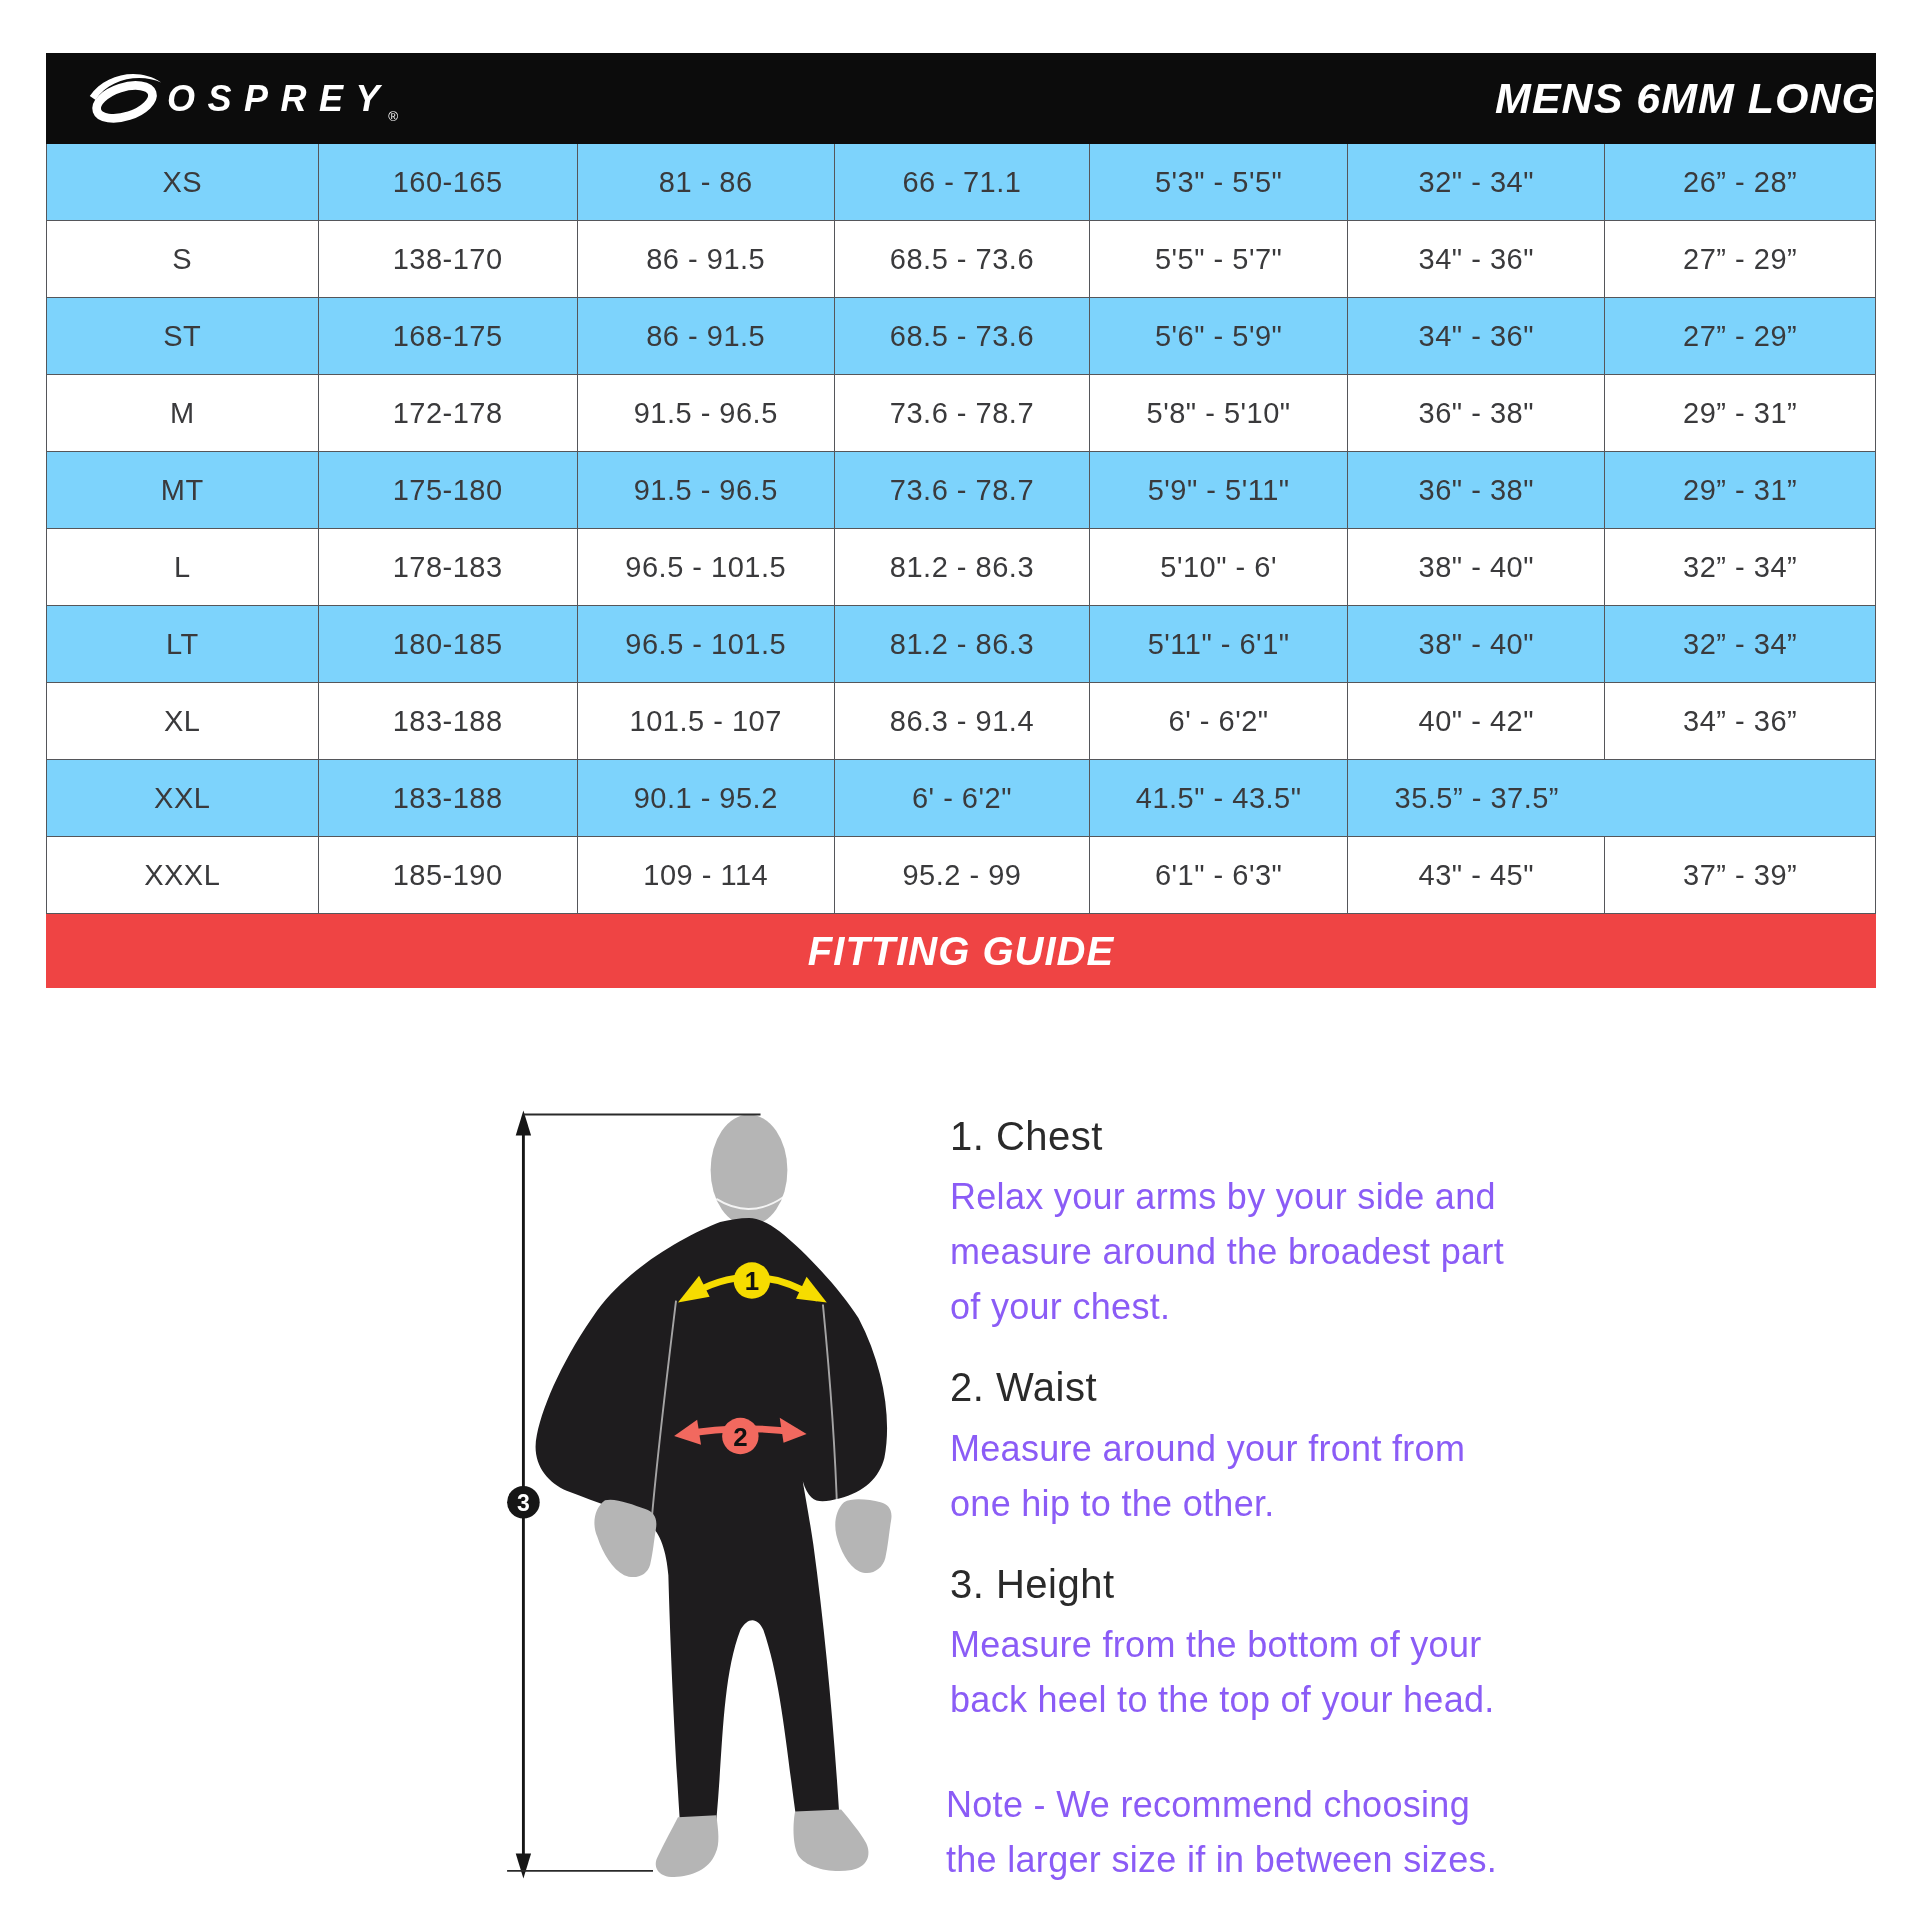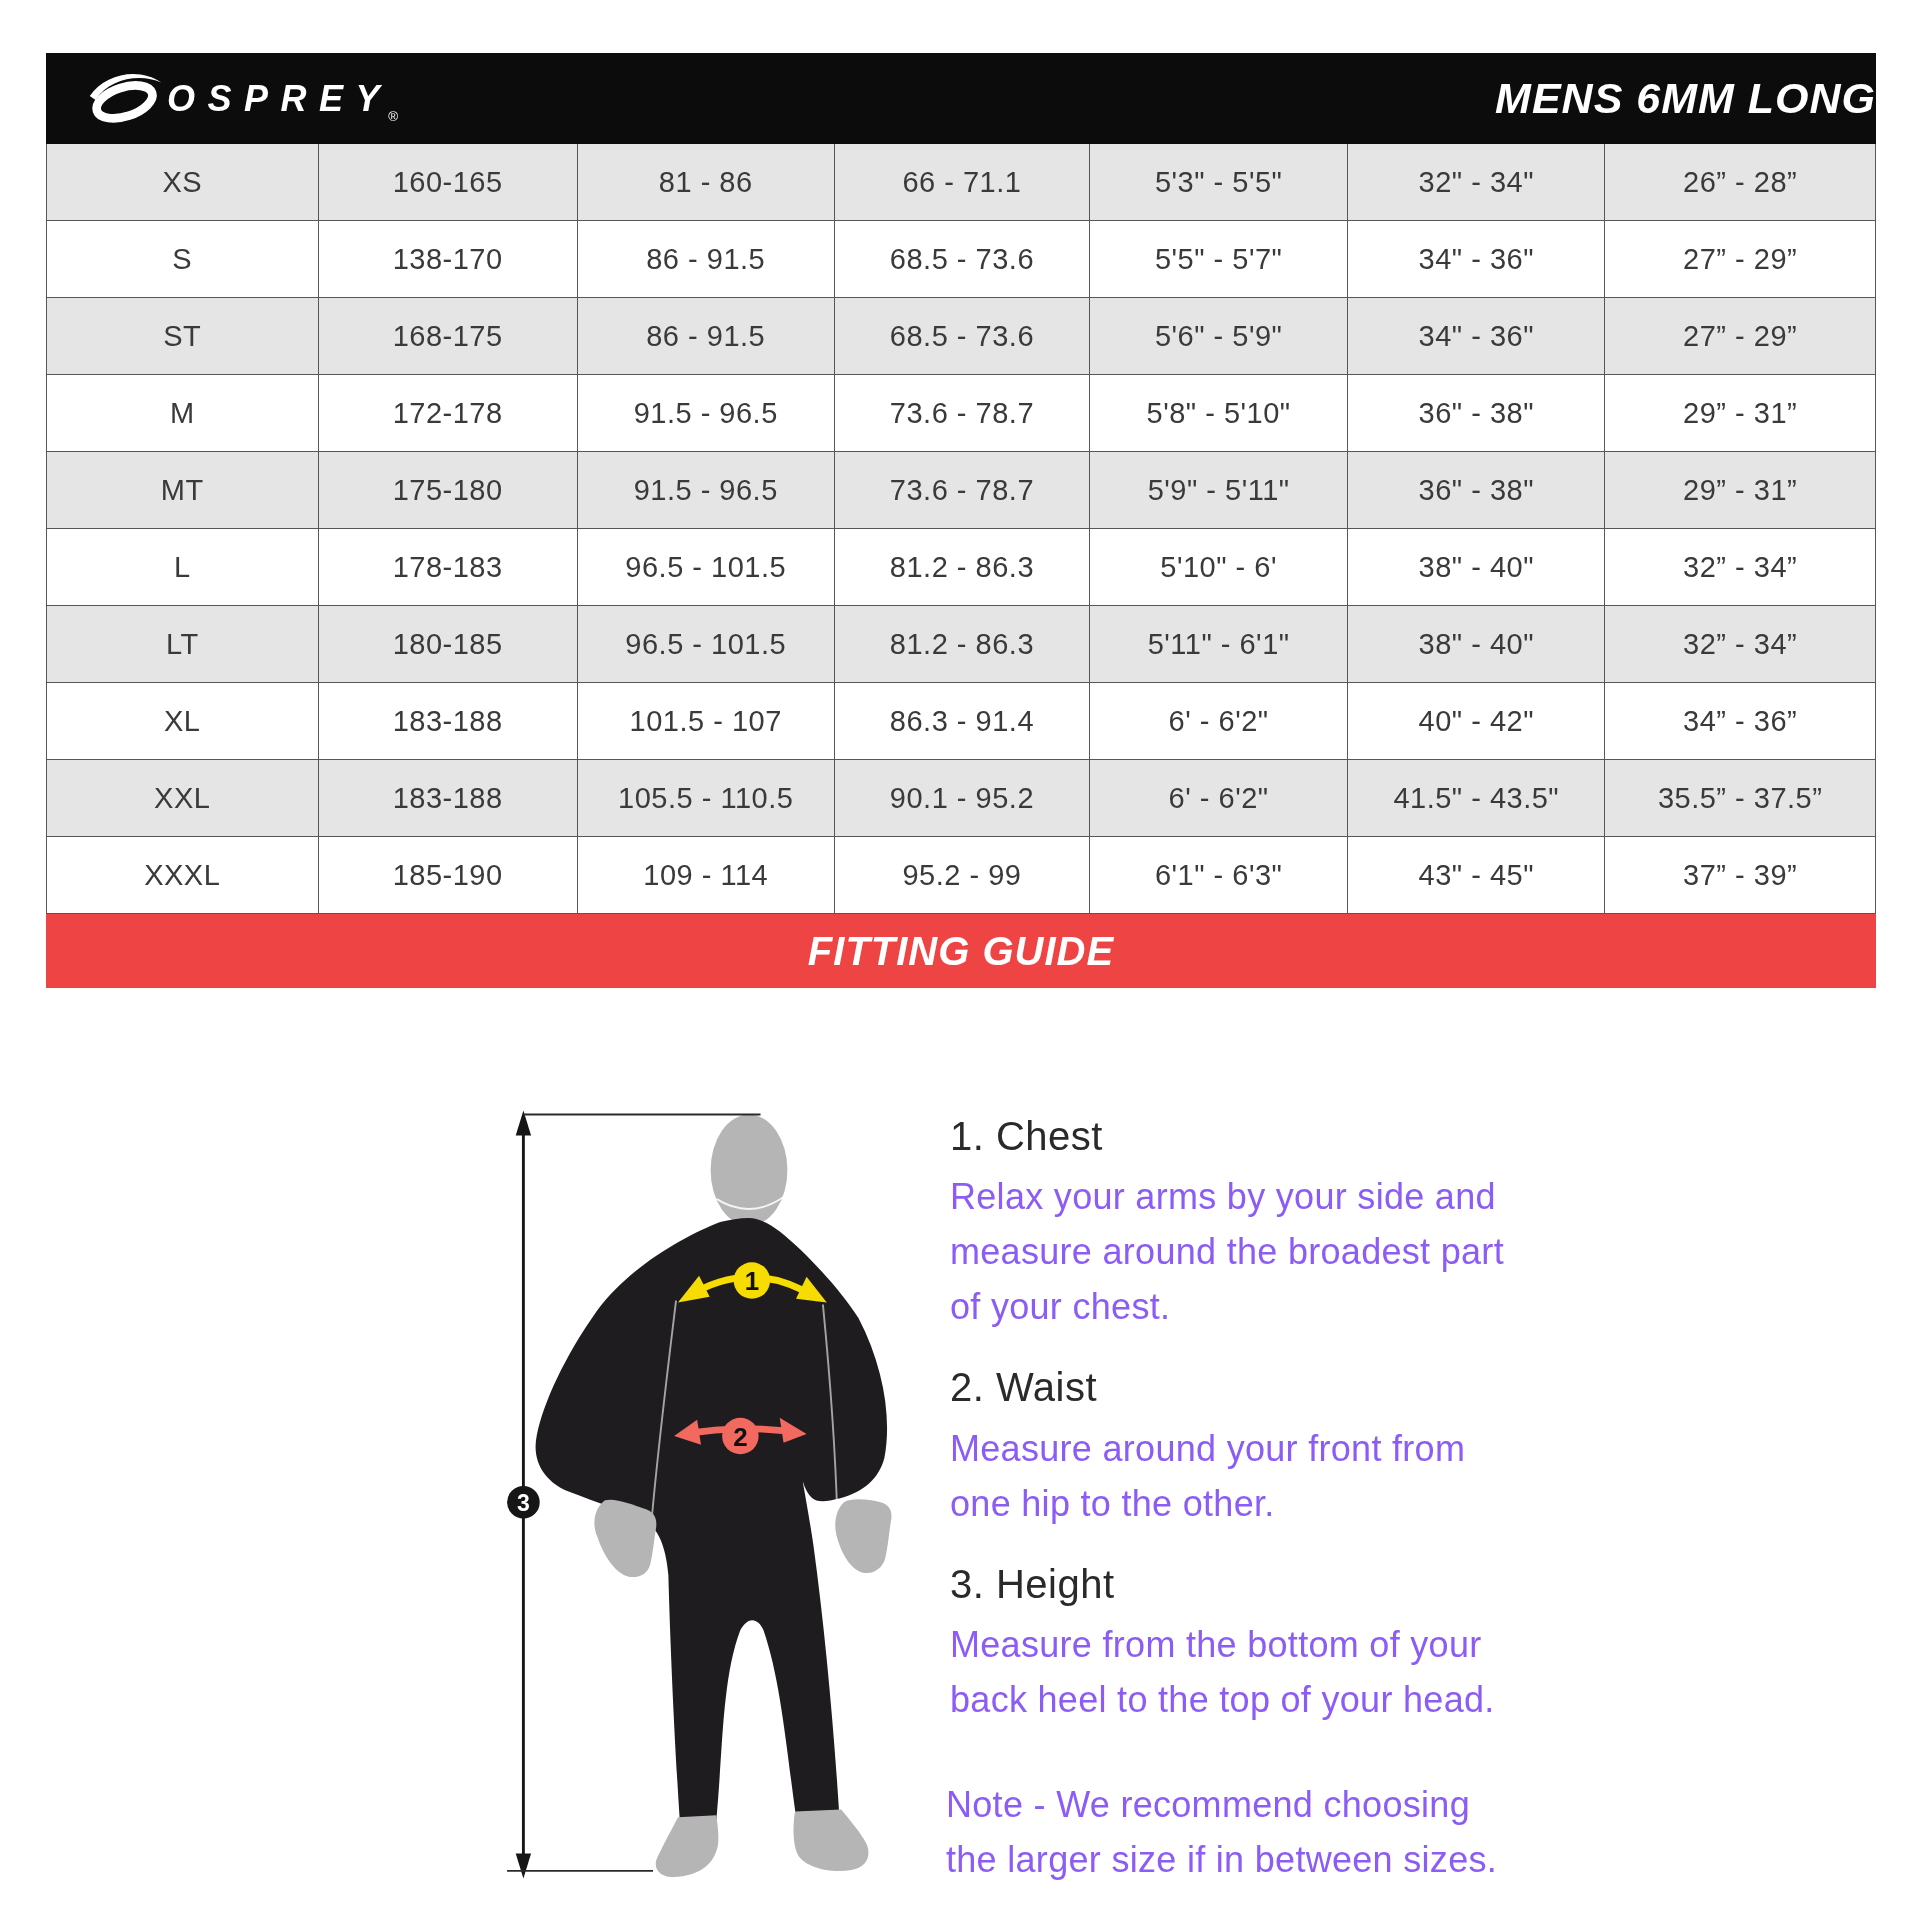--- a/index.html
+++ b/index.html
@@ -12,21 +12,21 @@
   .brandname{color:#fff;font-style:italic;font-weight:bold;font-size:36px;letter-spacing:12.5px;line-height:58px}
   .reg{color:#fff;font-size:13.4px;line-height:13.4px;margin-top:37px;margin-left:-3.8px}
   .bartitle{position:absolute;left:0;right:0;text-align:right;color:#fff;
             font-style:italic;font-weight:bold;font-size:43px;letter-spacing:1px}
   
   .thead,.trow{display:grid;grid-template-columns:283fr 270fr 268fr 266fr 269fr 268fr 281fr;
                border-left:1.9px solid #55565a;border-right:1.9px solid #55565a;border-bottom:1.9px solid #55565a;
                background:#fff}
   .thead{height:85px}
   .trow{height:76px}
-  .trow.alt{background:#e5e5e5}
+  .trow.alt{background:#7dd3fc}
   .c{display:flex;align-items:center;justify-content:center;border-right:1.9px solid #55565a;
      font-size:29px;color:#3a3a3c;letter-spacing:0.5px}
   .c:last-child{border-right:none}
   .thead .c{font-weight:bold;color:#141414;font-size:29px;letter-spacing:0.5px}
   
   .guidebar{height:74px;background:#ef4444;display:flex;align-items:center;justify-content:center}
   .guidebar span{color:#fff;font-style:italic;font-weight:bold;font-size:40px;letter-spacing:1px}
   
   .figure{position:absolute;left:461px;top:1095px}
   svg{font-family:"Liberation Sans",sans-serif}
@@ -125,21 +125,20 @@
     <div class="c">183-188</div>
     <div class="c">101.5 - 107</div>
     <div class="c">86.3 - 91.4</div>
     <div class="c">6' - 6'2"</div>
     <div class="c">40" - 42"</div>
     <div class="c">34” - 36”</div>
   </div>
   <div class="trow alt">
     <div class="c">XXL</div>
     <div class="c">183-188</div>
-    <div class="c">105.5 - 110.5</div>
     <div class="c">90.1 - 95.2</div>
     <div class="c">6' - 6'2"</div>
     <div class="c">41.5" - 43.5"</div>
     <div class="c">35.5” - 37.5”</div>
   </div>
   <div class="trow">
     <div class="c">XXXL</div>
     <div class="c">185-190</div>
     <div class="c">109 - 114</div>
     <div class="c">95.2 - 99</div>

